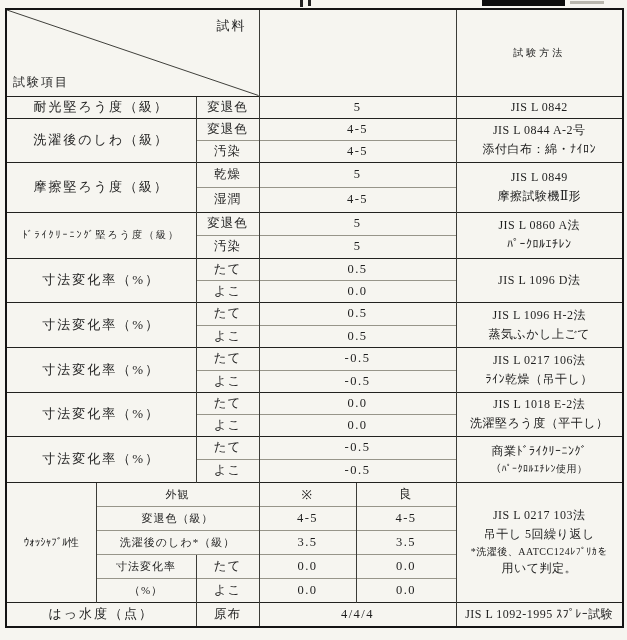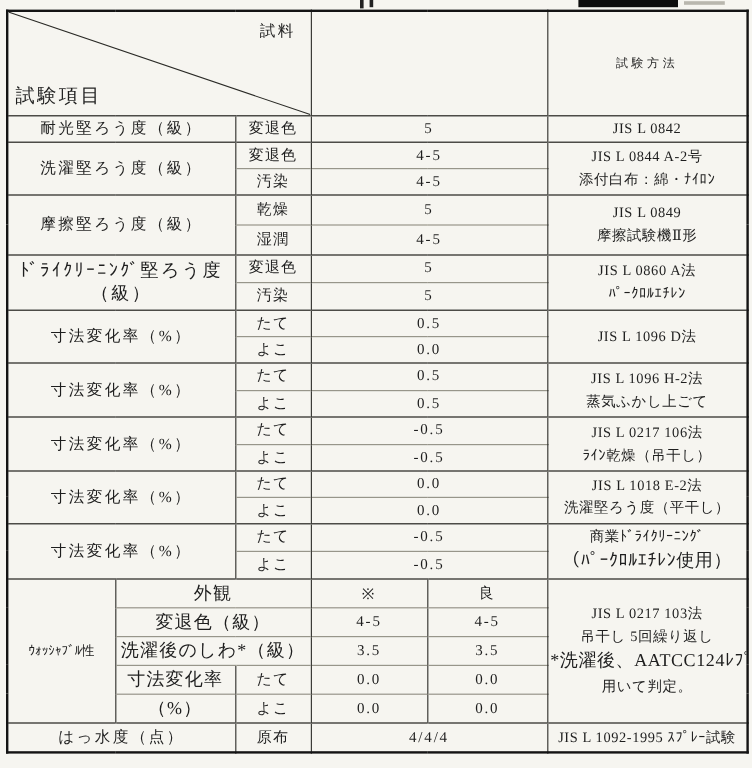--- a/index.html
+++ b/index.html
@@ -30,31 +30,31 @@
     font-size:13px;letter-spacing:1px;
     overflow:hidden;
   }
   tr.group-start td{border-top:1.5px solid #22221f;}
   tr.header-row td{border-top:none;}
   td.no-left{border-left:none;}
 
   .diag-cell{position:relative;padding:0;}
   .diag-cell svg{position:absolute;inset:0;width:100%;height:100%;}
   .diag-sample{position:absolute;top:7px;right:12px;font-size:13px;letter-spacing:2px;}
-  .diag-item{position:absolute;bottom:5px;left:6px;font-size:16px;letter-spacing:2px;}
+  .diag-item{position:absolute;bottom:5px;left:6px;font-size:12px;letter-spacing:2px;}
 
   .item-cell{letter-spacing:2px;}
   .sub-cell{font-size:12.5px;}
   .val-cell{font-size:12.5px;letter-spacing:1.5px;}
   .method-cell{font-size:12px;letter-spacing:0.5px;line-height:1.55;}
   .method-cell .mline{white-space:nowrap;}
   .method-head{font-size:10px;letter-spacing:3px;}
   .wash-item{font-size:11px;letter-spacing:0;}
-  .wlabel{font-size:15px;letter-spacing:1px;}
-  .small-note{font-size:15px;}
+  .wlabel{font-size:11px;letter-spacing:1px;}
+  .small-note{font-size:10px;}
 </style>
 </head>
 <body>
 
 <div class="sheet">
   <div class="artifact-frag"></div>
   <div class="artifact-bar"></div>
   <div class="artifact-smudge"></div>
 
   <table class="report">
@@ -83,21 +83,21 @@
     <tr class="group-start" style="height:22px">
       <td colspan="2" class="item-cell no-left">耐光堅ろう度（級）</td>
       <td class="sub-cell">変退色</td>
       <td colspan="2" class="val-cell">5</td>
       <td class="method-cell">
             <div class="mline">JIS L 0842</div>
           </td>
     </tr>
 
     <tr class="group-start" style="height:22px">
-      <td colspan="2" rowspan="2" class="item-cell no-left">洗濯堅ろう度（級）</td>
+      <td colspan="2" rowspan="2" class="item-cell no-left">洗濯後のしわ（級）</td>
       <td class="sub-cell">変退色</td>
       <td colspan="2" class="val-cell">4-5</td>
       <td rowspan="2" class="method-cell">
         <div class="mline">JIS L 0844 A-2号</div>
         <div class="mline">添付白布：綿・ﾅｲﾛﾝ</div>
       </td>
     </tr>
     <tr style="height:22px">
       <td class="sub-cell">汚染</td>
       <td colspan="2" class="val-cell">4-5</td>

